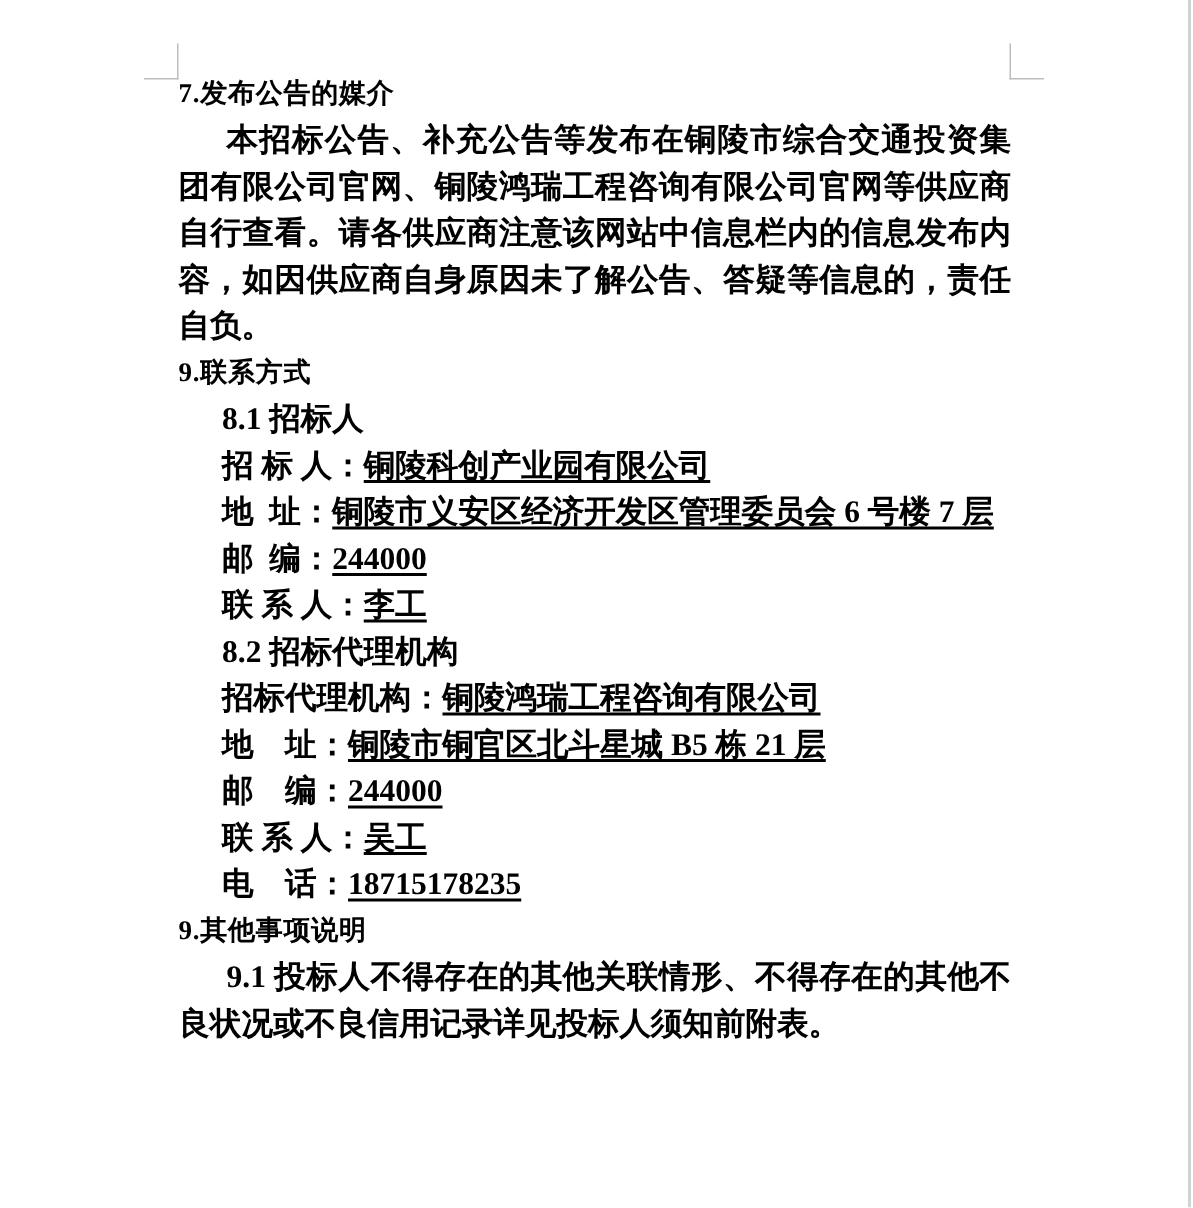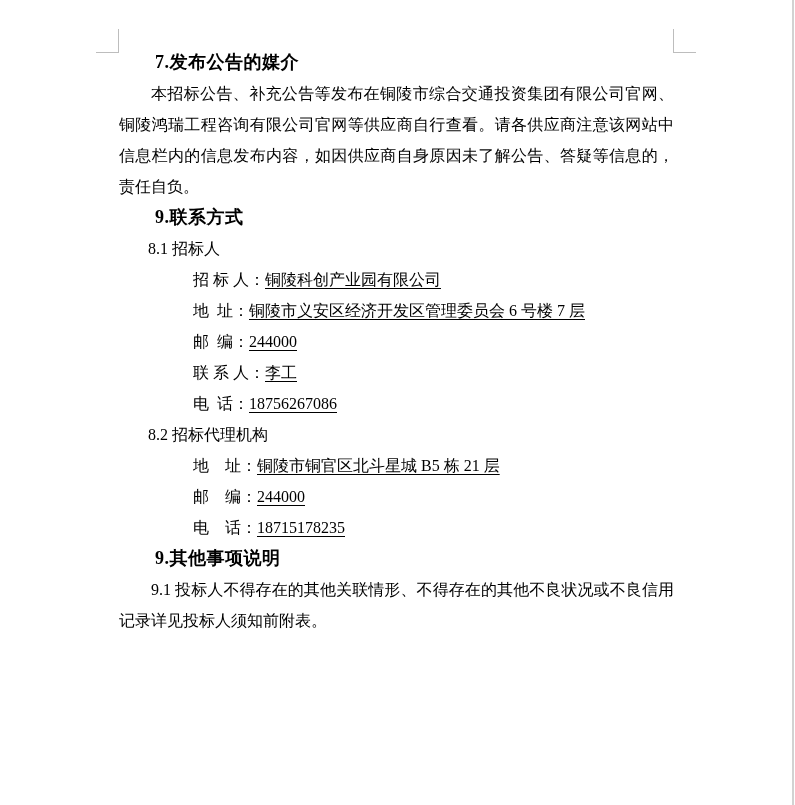--- a/index.html
+++ b/index.html
@@ -43,44 +43,42 @@
   }
   .content {
     position: absolute;
     left: 119px;
     top: 47px;
     width: 555px;
   }
   .content > * {
     margin: 0;
     padding: 0;
-    font-size: 16px;
+    font-size: 21px;
     line-height: 31px;
-    font-weight: normal;
+    font-weight: bold;
   }
   .doc-heading {
     font-size: 18px;
     font-weight: bold;
     letter-spacing: 0.5px;
-    margin-left: 36px;
   }
   .para {
     text-align: justify;
     text-indent: 32px;
   }
   .subtitle {
     padding-left: 29px;
   }
   .field {
     padding-left: 29px;
     white-space: pre-wrap;
   }
   .field .label {
     white-space: pre-wrap;
-    margin-left: 45px;
   }
   .field .value {
     text-decoration: underline;
     text-underline-offset: 3px;
     white-space: pre-wrap;
   }
 </style>
 </head>
 <body>
 
@@ -94,25 +92,26 @@
   <p class="para">本招标公告、补充公告等发布在铜陵市综合交通投资集团有限公司官网、铜陵鸿瑞工程咨询有限公司官网等供应商自行查看。请各供应商注意该网站中信息栏内的信息发布内容，如因供应商自身原因未了解公告、答疑等信息的，责任自负。</p>
 
   <h2 class="doc-heading">9.联系方式</h2>
 
   <p class="subtitle">8.1 招标人</p>
 
   <p class="field"><span class="label">招 标 人：</span><span class="value">铜陵科创产业园有限公司</span></p>
   <p class="field"><span class="label">地  址：</span><span class="value">铜陵市义安区经济开发区管理委员会 6 号楼 7 层</span></p>
   <p class="field"><span class="label">邮  编：</span><span class="value">244000</span></p>
   <p class="field"><span class="label">联 系 人：</span><span class="value">李工</span></p>
-  <p class="field"><span class="label">电  话：</span><span class="value">18756267086</span></p>
 
   <p class="subtitle">8.2 招标代理机构</p>
 
+  <p class="field"><span class="label">招标代理机构：</span><span class="value">铜陵鸿瑞工程咨询有限公司</span></p>
   <p class="field"><span class="label">地    址：</span><span class="value">铜陵市铜官区北斗星城 B5 栋 21 层</span></p>
   <p class="field"><span class="label">邮    编：</span><span class="value">244000</span></p>
+  <p class="field"><span class="label">联 系 人：</span><span class="value">吴工</span></p>
   <p class="field"><span class="label">电    话：</span><span class="value">18715178235</span></p>
 
   <h2 class="doc-heading">9.其他事项说明</h2>
   <p class="para">9.1 投标人不得存在的其他关联情形、不得存在的其他不良状况或不良信用记录详见投标人须知前附表。</p>
 
 
 </div>
 
 </body></html>

